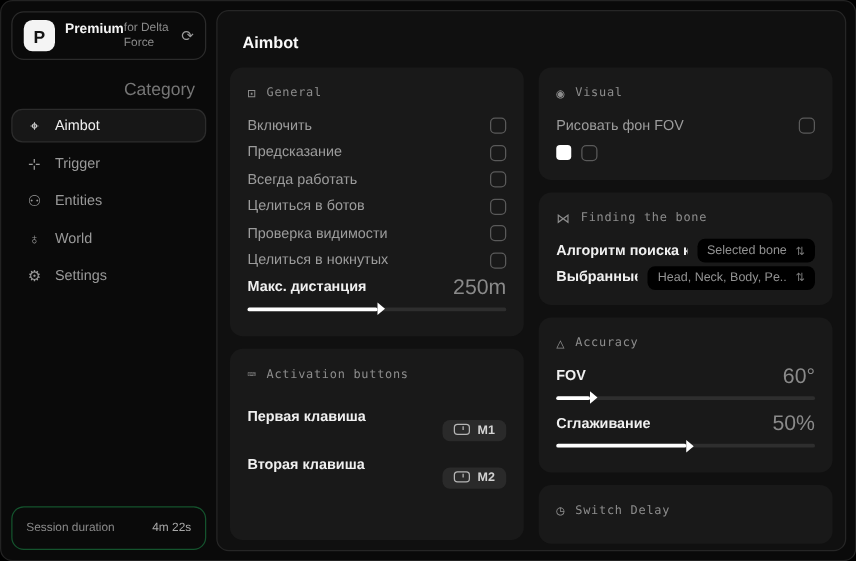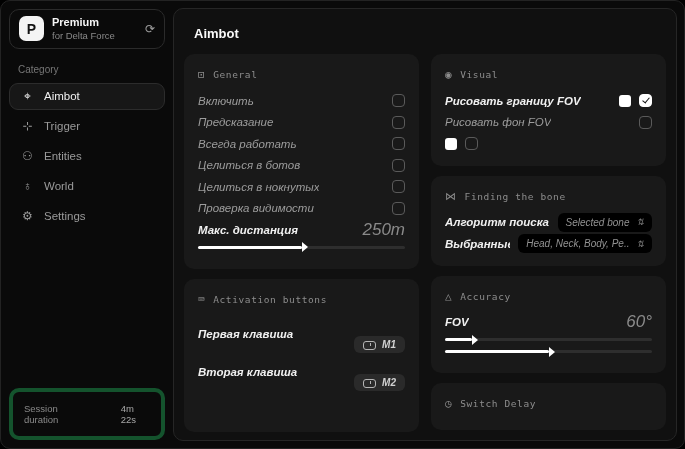--- a/index.html
+++ b/index.html
@@ -19,38 +19,38 @@
   .sidebar { width:172px; padding:8px; display:flex; flex-direction:column; }
   .premium-card {
     border:1px solid #2b2b2b; border-radius:10px; min-height:38px;
     display:flex; align-items:center; padding:6px 9px; gap:8px;
   }
   .logo {
     width:25px; height:25px; background:#f4f4f4; border-radius:7px;
     color:#141414; font-weight:700; font-size:14px;
     display:flex; align-items:center; justify-content:center; flex:none;
   }
-  .premium-text { display:flex; flex-direction:column; line-height:1.25; }
+  .premium-text { display:flex; flex-direction:row; line-height:1.25; }
   .premium-title { font-size:11px; font-weight:700; color:#f5f5f5; }
   .premium-sub { font-size:9.5px; color:#8a8a8a; }
   .sync { margin-left:auto; color:#9a9a9a; font-size:12px; cursor:pointer; }
 
-  .category { font-size:10px; color:#767676; margin:15px 9px 8px; }
+  .category { font-size:14px; color:#767676; margin:15px 9px 8px;text-align:right; }
 
   .nav { display:flex; flex-direction:column; gap:3px; }
   .nav-item {
     height:27px; display:flex; align-items:center; gap:10px;
     padding:0 11px; border-radius:9px; border:1px solid transparent;
     color:#9a9a9a; font-size:11.5px; cursor:pointer;
   }
   .nav-item.active { background:#171717; border-color:#2c2c2c; color:#f0f0f0; }
   .nav-icon { width:13px; font-size:12px; text-align:center; flex:none; }
 
   .session {
-    margin-top:auto; border:4px solid #14532d; border-radius:10px;
+    margin-top:auto; border:1px solid #14532d; border-radius:10px;
     padding:11px 11px; font-size:9.5px; color:#8a8a8a;
     display:flex; gap:6px; align-items:center;
   }
   .session .sv { color:#a8a8a8;margin-left:24px; }
 
   
   .main {
     flex:1; margin:7px 7px 7px 0;
     border:1px solid #262626; border-radius:10px; background:#101010;
     padding:8px 10px; display:flex; flex-direction:column; overflow:hidden;
@@ -63,21 +63,21 @@
   .panel.grow { flex:1; }
   .panel-h {
     display:flex; align-items:center; gap:8px;
     font-family:"DejaVu Sans Mono", monospace;
     font-size:9.5px; letter-spacing:0.6px; color:#8d8d8d; margin:5px 0 9px;
   }
   .panel-h .ph-icon { font-size:11px; }
 
   .row {
     display:flex; align-items:center; justify-content:space-between;
-    min-height:21.5px; font-size:11.5px; color:#9c9c9c; gap:8px;font-style:italic;
+    min-height:21.5px; font-size:11.5px; color:#9c9c9c; gap:8px;
   }
   .row .lbl { white-space:nowrap; overflow:hidden; }
   .row.bright { color:#f0f0f0; }
   .row.bright .lbl { font-weight:700; }
   .val { font-size:17px; color:#8a8a8a; font-weight:400; flex:none; }
 
   .controls { display:flex; gap:8px; align-items:center; flex:none; }
 
   .cb {
     width:13px; height:13px; border:1.5px solid #5a5a5a; border-radius:4px;
@@ -92,21 +92,21 @@
   .swatch { width:12px; height:12px; border-radius:3px; background:#fff; cursor:pointer; flex:none; }
 
   .slider { height:3px; background:#2e2e2e; border-radius:2px; margin:5px 0 9px; cursor:pointer; }
   .fill { height:3px; background:#fff; border-radius:2px; position:relative; }
   .fill::after {
     content:""; position:absolute; right:-6px; top:-3.5px;
     border-left:6px solid #fff; border-top:5px solid transparent; border-bottom:5px solid transparent;
   }
 
   .keybtn {
-    display:flex; align-items:flex-end; gap:6px; background:#2a2a2a;
+    display:flex; align-items:flex-start; gap:6px; background:#2a2a2a;
     border-radius:6px; padding:3px 9px; font-size:10px; color:#d2d2d2;
     font-weight:600; cursor:pointer;margin-top:21px;
   }
   .mouse-icon { width:13px; height:9px; border:1px solid #b5b5b5; border-radius:3px; position:relative; }
   .mouse-icon::after {
     content:""; position:absolute; left:50%; top:1.5px; width:1px; height:3px; background:#b5b5b5;
   }
 
   .select {
     display:flex; align-items:center; gap:7px; background:#000000;
@@ -184,25 +184,25 @@
           </div>
           <div class="row">
             <span class="lbl">Всегда работать</span>
             <span class="cb"></span>
           </div>
           <div class="row">
             <span class="lbl">Целиться в ботов</span>
             <span class="cb"></span>
           </div>
           <div class="row">
+            <span class="lbl">Проверка видимости</span>
+            <span class="cb"></span>
+          </div>
+          <div class="row">
             <span class="lbl">Целиться в нокнутых</span>
-            <span class="cb"></span>
-          </div>
-          <div class="row">
-            <span class="lbl">Проверка видимости</span>
             <span class="cb"></span>
           </div>
 
           <div class="row bright">
             <span class="lbl">Макс. дистанция</span>
             <span class="val">250m</span>
           </div>
           <div class="slider">
             <div class="fill" style="width: 50%;"></div>
           </div>
@@ -232,27 +232,20 @@
       </div>
 
       <div class="col">
 
         <div class="panel">
           <div class="panel-h">
             <span class="ph-icon">◉</span>
             <span>Visual</span>
           </div>
 
-          <div class="row bright">
-            <span class="lbl">Рисовать границу FOV</span>
-            <span class="controls">
-              <span class="swatch" style="background: rgb(255, 255, 255);"></span>
-              <span class="cb on"></span>
-            </span>
-          </div>
           <div class="row">
             <span class="lbl">Рисовать фон FOV</span>
             <span class="controls">
               <span class="cb"></span>
             </span>
           </div>
           <div class="row">
             <span class="controls">
               <span class="swatch" style="background: rgb(255, 255, 255);"></span>
               <span class="cb"></span>
@@ -289,20 +282,24 @@
           </div>
 
           <div class="row bright">
             <span class="lbl">FOV</span>
             <span class="val">60°</span>
           </div>
           <div class="slider">
             <div class="fill" style="width: 13%;"></div>
           </div>
 
+          <div class="row bright">
+            <span class="lbl">Сглаживание</span>
+            <span class="val">50%</span>
+          </div>
           <div class="slider">
             <div class="fill" style="width: 50%;"></div>
           </div>
         </div>
 
         <div class="panel">
           <div class="panel-h">
             <span class="ph-icon">◷</span>
             <span>Switch Delay</span>
           </div>

